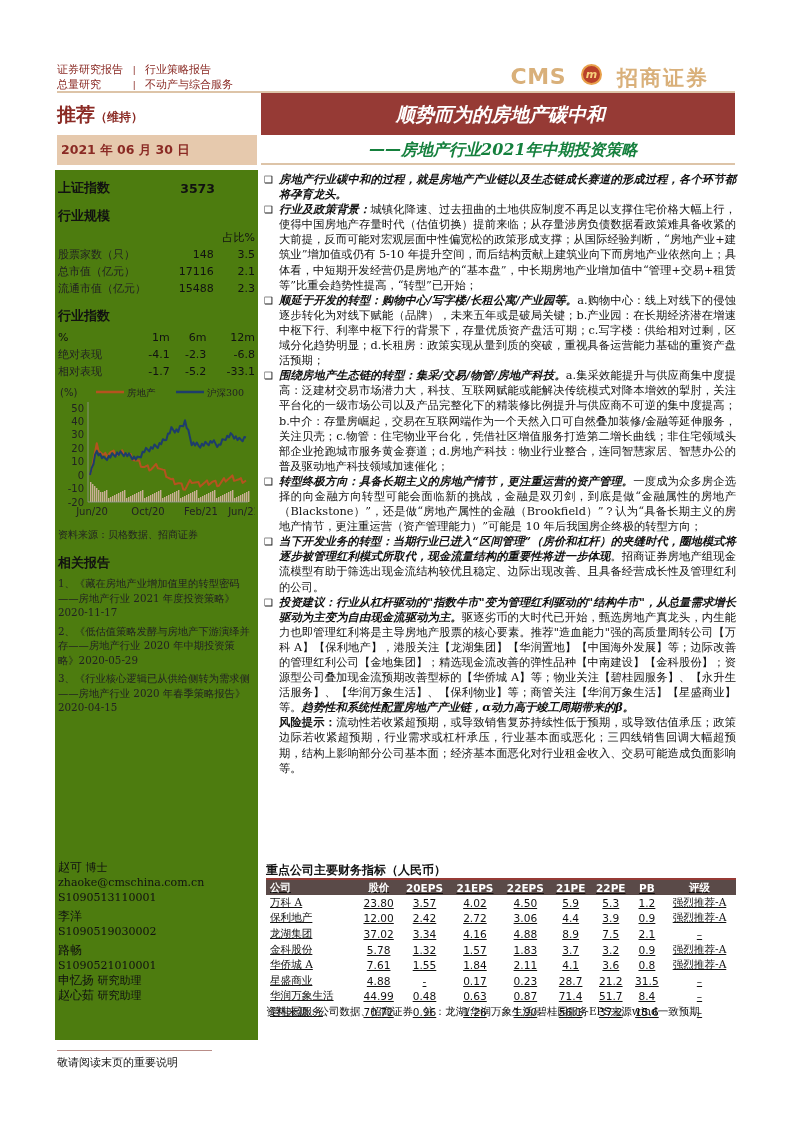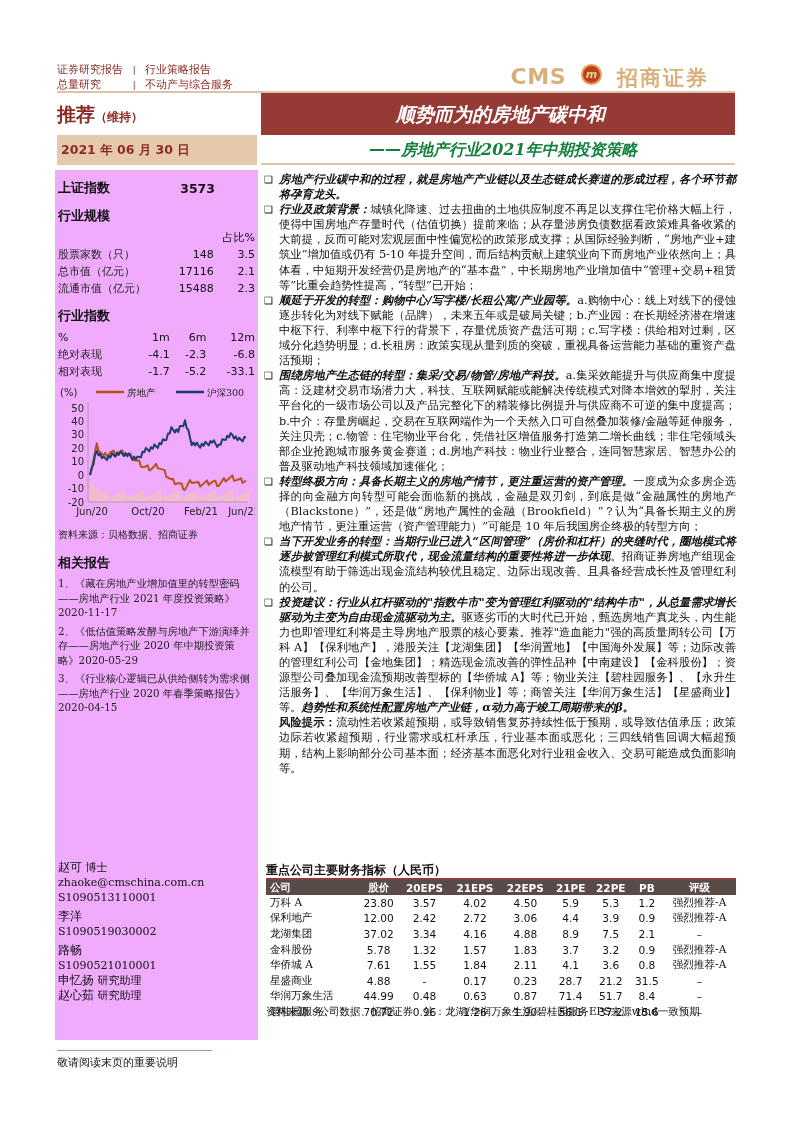--- a/index.html
+++ b/index.html
@@ -16,21 +16,21 @@
   .logo .cn { font-size: 21px; font-weight: bold; letter-spacing: 2px; }
 
   .top-rule { position: absolute; left: 57px; top: 91px; width: 678px; height: 2px; background: #ddc4a8; }
   .rating { position: absolute; left: 57px; top: 102px; font-size: 19px; font-weight: bold; color: #8a2a24; }
   .rating small { font-size: 12px; color: #8a2a24; }
   .date-bar { position: absolute; left: 57px; top: 135px; width: 200px; height: 30px; background: #e6c9ad; font-family: "DejaVu Sans", sans-serif; font-weight: bold; color: #8a2a24; font-size: 12.5px; line-height: 30px; padding-left: 4px; }
   .title-bar { position: absolute; left: 261px; top: 93px; width: 474px; height: 42px; background: #963a35; color: #fff; font-size: 19px; font-weight: bold; font-style: italic; line-height: 42px; padding-left: 135px; }
   .subtitle { position: absolute; left: 261px; top: 135px; width: 474px; height: 30px; font-size: 16px; font-weight: bold; font-style: italic; line-height: 30px; padding-left: 108px; color: #15803d; }
   .sub-rule { position: absolute; left: 261px; top: 163px; width: 474px; height: 2px; background: #ddc4a8; }
 
-  .sidebar { position: absolute; left: 55px; top: 170px; width: 203px; height: 870px; background: #f0abfc; }
+  .sidebar { position: absolute; left: 55px; top: 170px; width: 203px; height: 870px; background: #4d7c0f; }
   .sidebar .inner { padding: 5px 3px; font-family: "DejaVu Sans", sans-serif; }
   .sz-row { display: flex; justify-content: space-between; align-items: center; }
   .idx { font-weight: bold; font-size: 13px; font-family: "DejaVu Serif", serif; height: 26px; }
   .idx .num { font-family: "DejaVu Sans", sans-serif; font-size: 12.5px; margin-right: 40px; margin-left: 8px; }
   .sec-h { font-weight: bold; font-size: 13px; font-family: "DejaVu Serif", serif; margin-top: 6px; height: 22px; }
   table.kv { border-collapse: collapse; width: 100%; font-size: 11px; }
   table.kv td { height: 17px; padding: 0; white-space: nowrap; }
   table.kv td.l { font-family: "DejaVu Serif", serif; color: #222; }
   table.kv td.r { text-align: right; }
   .chart-wrap { margin-top: 4px; }
@@ -45,21 +45,21 @@
 
   .main { position: absolute; left: 264px; top: 172px; width: 472px; font-size: 11.3px; line-height: 15.1px; color: #111; }
   .bullet { display: flex; margin-bottom: 0px; }
   .bullet .sq { width: 15px; flex: 0 0 15px; font-size: 10px; line-height: 15px; }
   .bullet .txt { flex: 1; text-align: justify; }
   .bullet b { font-weight: bold; font-style: italic; }
   .risk { padding-left: 15px; text-align: justify; }
   .risk b { font-weight: bold; }
 
   .tbl-title { position: absolute; left: 266px; top: 862px; font-size: 12px; font-weight: bold; }
-  .fin { position: absolute; left: 266px; top: 878px; width: 470px; border-collapse: collapse; font-size: 10.6px; font-family: "DejaVu Sans", sans-serif; }
+  .fin { position: absolute; left: 266px; top: 878px; width: 470px; border-collapse: collapse; font-size: 10.6px; font-family: "DejaVu Sans", sans-serif; text-decoration: underline; }
   .fin th { background: #5a4a48; color: #fff; height: 16px; font-weight: bold; text-align: center; border-top: 2px solid #963a35; font-size: 10.5px; }
   .fin th:first-child { text-align: left; padding-left: 4px; }
   .fin td { height: 15.6px; text-align: center; padding: 0; }
   .fin td:first-child { text-align: left; padding-left: 4px; font-family: "DejaVu Serif", serif; }
   .fin td:last-child { font-family: "DejaVu Serif", serif; }
   .fin-note { position: absolute; left: 266px; top: 1005px; font-size: 10.5px; font-family: "DejaVu Serif", serif; white-space: nowrap; }
   .fin-note span + span { margin-left: 8px; }
 
   .foot-rule { position: absolute; left: 57px; top: 1050px; width: 155px; height: 1px; background: #b98d88; }
   .foot { position: absolute; left: 57px; top: 1055px; font-size: 11px; }

